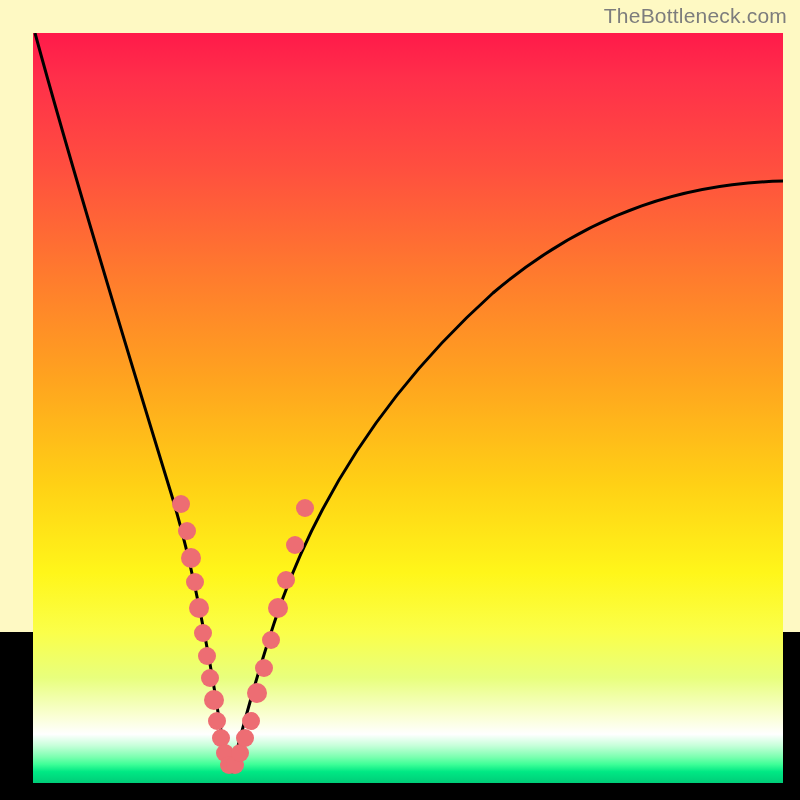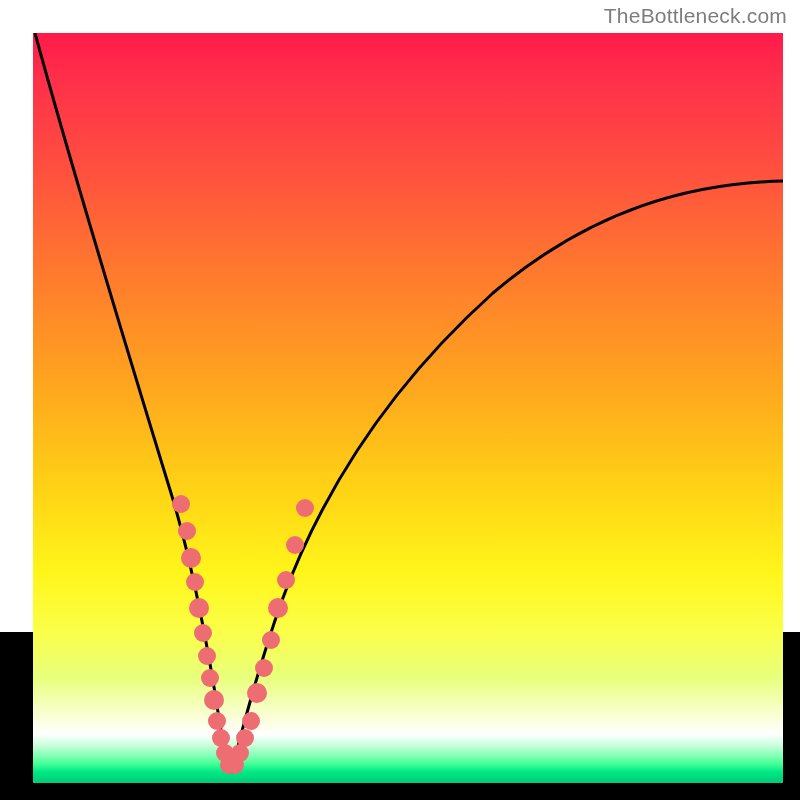--- a/index.html
+++ b/index.html
@@ -10,21 +10,21 @@
     overflow: hidden;
     background: #000;
     font-family: Arial, Helvetica, sans-serif;
   }
   .frame {
     position: absolute;
     left: 0;
     top: 0;
     width: 800px;
     height: 632px;
-    background: #ffffff;
+    background: #fef9c3;
   }
   .plot {
     position: absolute;
     left: 33px;
     top: 33px;
     width: 750px;
     height: 750px;
     background: linear-gradient(to bottom,
       #ff1a4a 0%,
       #ff2f4a 6%,

